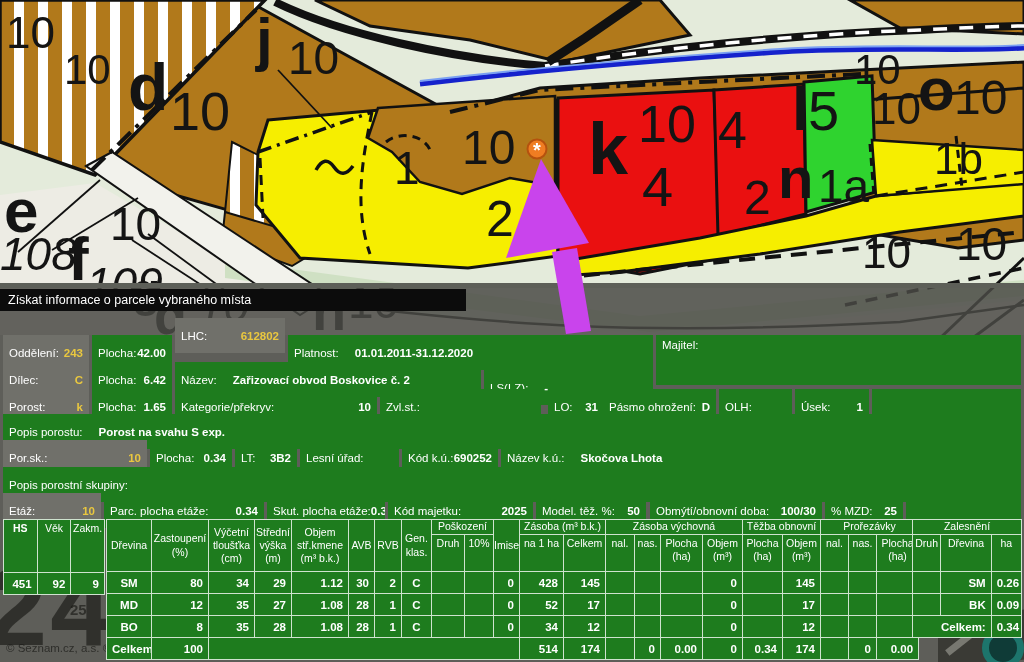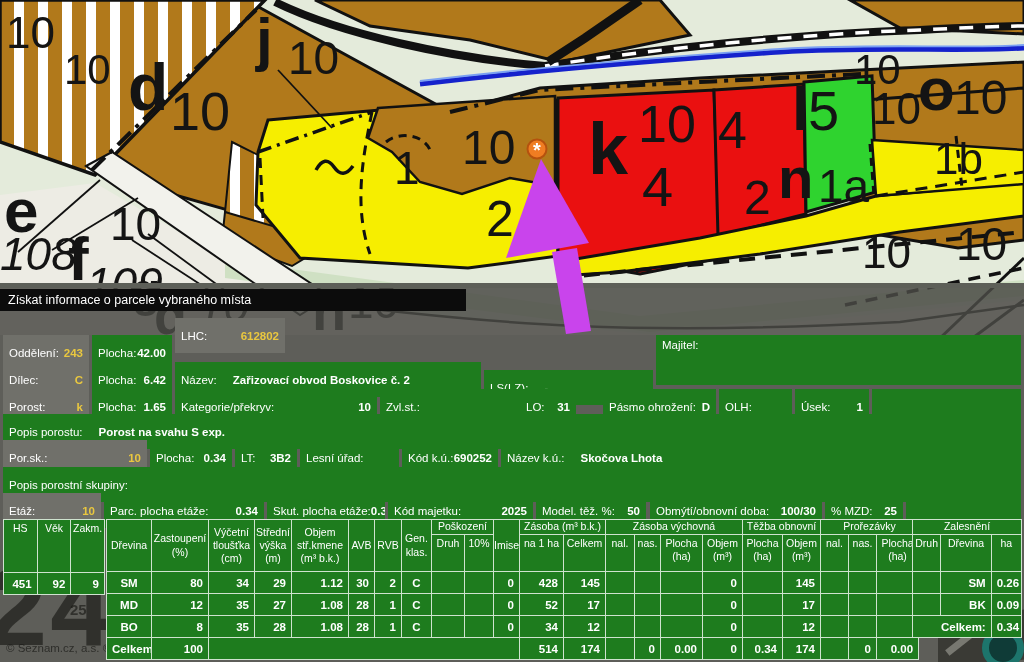--- a/index.html
+++ b/index.html
@@ -173,20 +173,24 @@
     <span class="val">243</span>
   </div>
   <div class="cell" style="left:92px;top:335px;width:80px">
     <span class="lbl">Plocha:</span>
     <span class="val">42.00</span>
   </div>
   <div class="cell grey" style="left:175px;top:318px;width:110px">
     <span class="lbl">LHC:</span>
     <span class="val">612802</span>
   </div>
+  <div class="cell jl" style="left:288px;top:335px;width:365px">
+    <span class="lbl">Platnost:</span>
+    <span class="val">01.01.2011-31.12.2020</span>
+  </div>
   <div class="cell tall jl" style="left:656px;top:335px;width:365px">
     <span class="lbl">Majitel:</span>
   </div>
 
   <div class="cell grey" style="left:3px;top:362px;width:86px">
     <span class="lbl">Dílec:</span>
     <span class="val">C</span>
   </div>
   <div class="cell" style="left:92px;top:362px;width:80px">
     <span class="lbl">Plocha:</span>
@@ -209,21 +213,21 @@
     <span class="lbl">Plocha:</span>
     <span class="val">1.65</span>
   </div>
   <div class="cell" style="left:175px;top:389px;width:202px">
     <span class="lbl">Kategorie/překryv:</span>
     <span class="val">10</span>
   </div>
   <div class="cell" style="left:380px;top:389px;width:161px">
     <span class="lbl">Zvl.st.:</span>
   </div>
-  <div class="cell" style="left:520px;top:389px;width:56px">
+  <div class="cell" style="left:548px;top:389px;width:56px">
     <span class="lbl">LO:</span>
     <span class="val">31</span>
   </div>
   <div class="cell" style="left:603px;top:389px;width:113px">
     <span class="lbl">Pásmo ohrožení:</span>
     <span class="val">D</span>
   </div>
   <div class="cell" style="left:719px;top:389px;width:73px">
     <span class="lbl">OLH:</span>
   </div>
@@ -292,21 +296,21 @@
   </div>
   <div class="cell" style="left:825px;top:493px;width:78px">
     <span class="lbl">% MZD:</span>
     <span class="val">25</span>
   </div>
   <div class="cell" style="left:906px;top:493px;width:115px"></div>
 
   <table class="ptab" id="left-table" style="left:3px;top:519px;width:102px">
     <thead id="left-thead">
         <tr>
-          <th style="height: 50px;">HS</th>
+          <th style="height: 50px; font-weight: bold;">HS</th>
           <th style="height: 50px;">Věk</th>
           <th style="height: 50px; margin-left: 8px;">Zakm.</th>
         </tr>
       </thead>
       <tbody id="left-tbody">
         <tr>
           <td>451</td>
           <td>92</td>
           <td>9</td>
         </tr>

